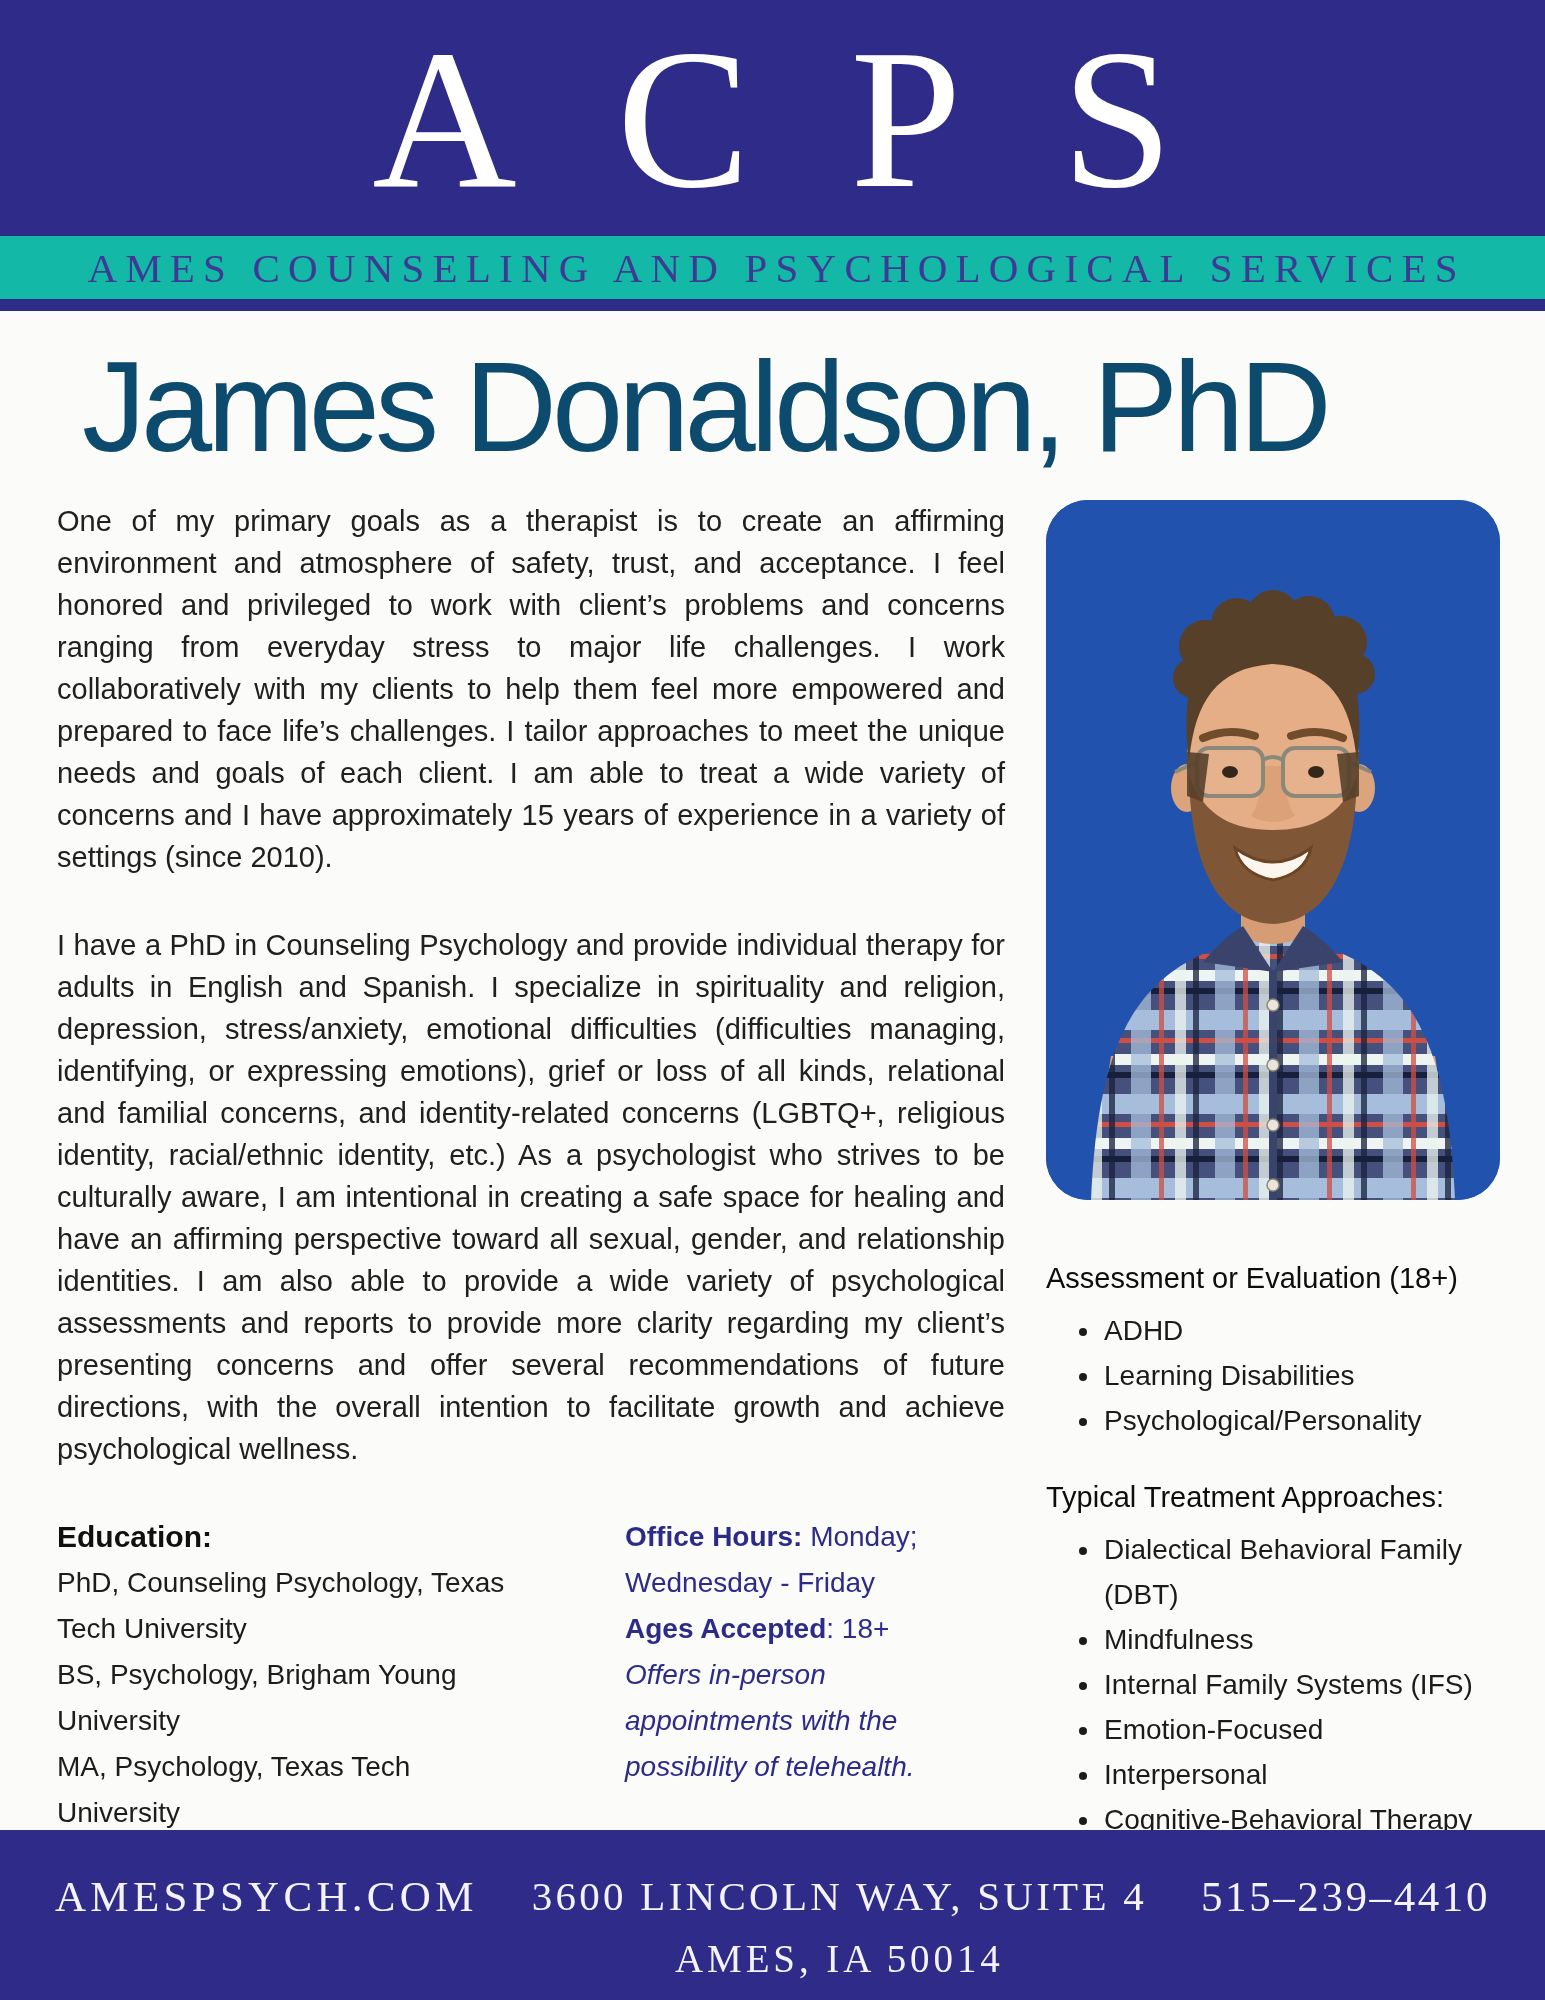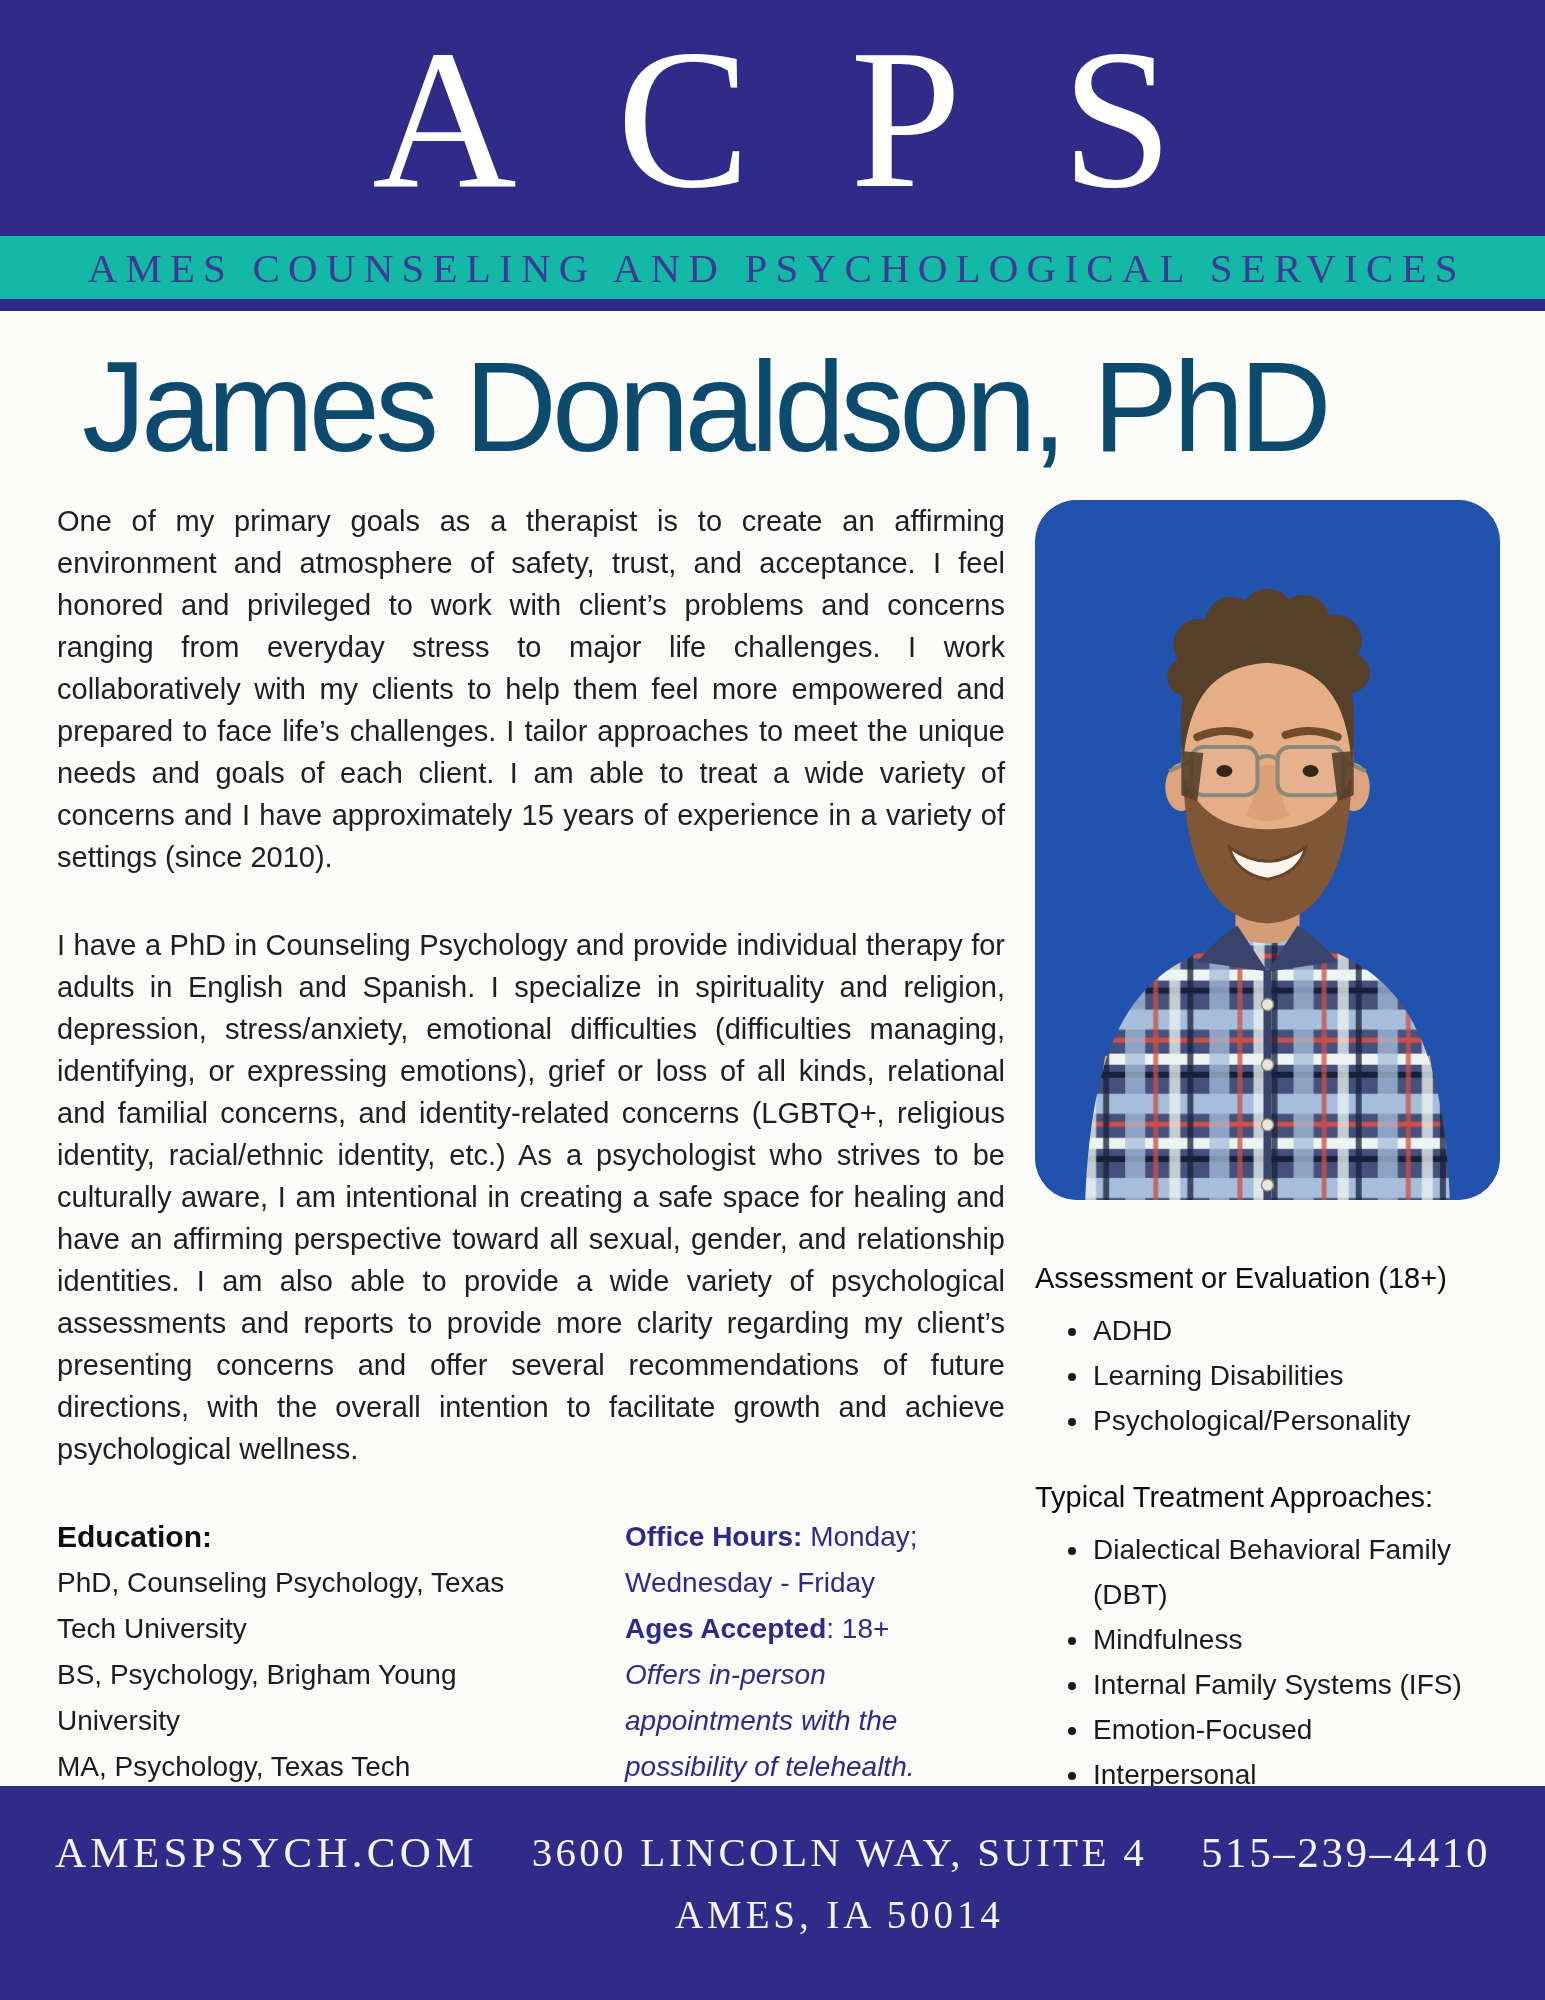--- a/index.html
+++ b/index.html
@@ -29,21 +29,21 @@
   }
   .band-thin { height:12px; background:#2e2c88; }
 
   
   .title {
     margin:24px 0 0 82px; color:#0c4a6e; font-weight:400;
     font-size:128px; letter-spacing:-5px; line-height:1.12; white-space:nowrap;
   }
 
   
-  .content { display:flex; margin:22px 45px 0 57px; gap:30px; }
+  .content { display:flex; margin:22px 45px 0 57px; gap:41px; }
   .left  { flex:0 0 948px; width:948px; }
   .right { flex:1 1 auto; min-width:0; }
 
   .bio p { font-size:29px; line-height:42px; color:#202020; text-align:justify; }
   .bio p + p { margin-top:46px; }
 
   .info-row { display:flex; align-items:flex-start; margin-top:44px; }
   .education { flex:0 0 480px; width:480px; }
   .edu-heading { font-size:30px; font-weight:bold; color:#101010; line-height:46px; }
   .education p { font-size:28px; line-height:46px; color:#1c1c1c; }
@@ -62,21 +62,21 @@
   .photo-card svg { display:block; width:100%; height:100%; }
 
   .assessment { margin-top:58px; }
   .treatment  { margin-top:34px; }
   .section-heading { font-size:29px; font-weight:normal; color:#0d0d0d; line-height:40px; }
   .right ul { margin-top:10px; padding-left:56px; list-style:disc; }
   .right li { font-size:28px; line-height:45px; color:#1b1b1b; padding-left:2px; }
 
   
   .footer {
-    position:absolute; left:0; bottom:0; width:100%; height:214px;
+    position:absolute; left:0; bottom:0; width:100%; height:170px;
     background:#2e2c88; color:#f4f3fd; font-family:"Liberation Serif", serif;
     display:flex; align-items:flex-start; padding:42px 55px 0 55px;
   }
   .footer-site  { font-size:43px; letter-spacing:.1em; white-space:nowrap; }
   .footer-center{ flex:1; text-align:center; }
   .footer-addr1 { font-size:41px; letter-spacing:.08em; }
   .footer-addr2 { font-size:39px; letter-spacing:.1em; margin-top:16px; }
   .footer-phone { font-size:43px; letter-spacing:.06em; white-space:nowrap; }
 </style>
 </head>

